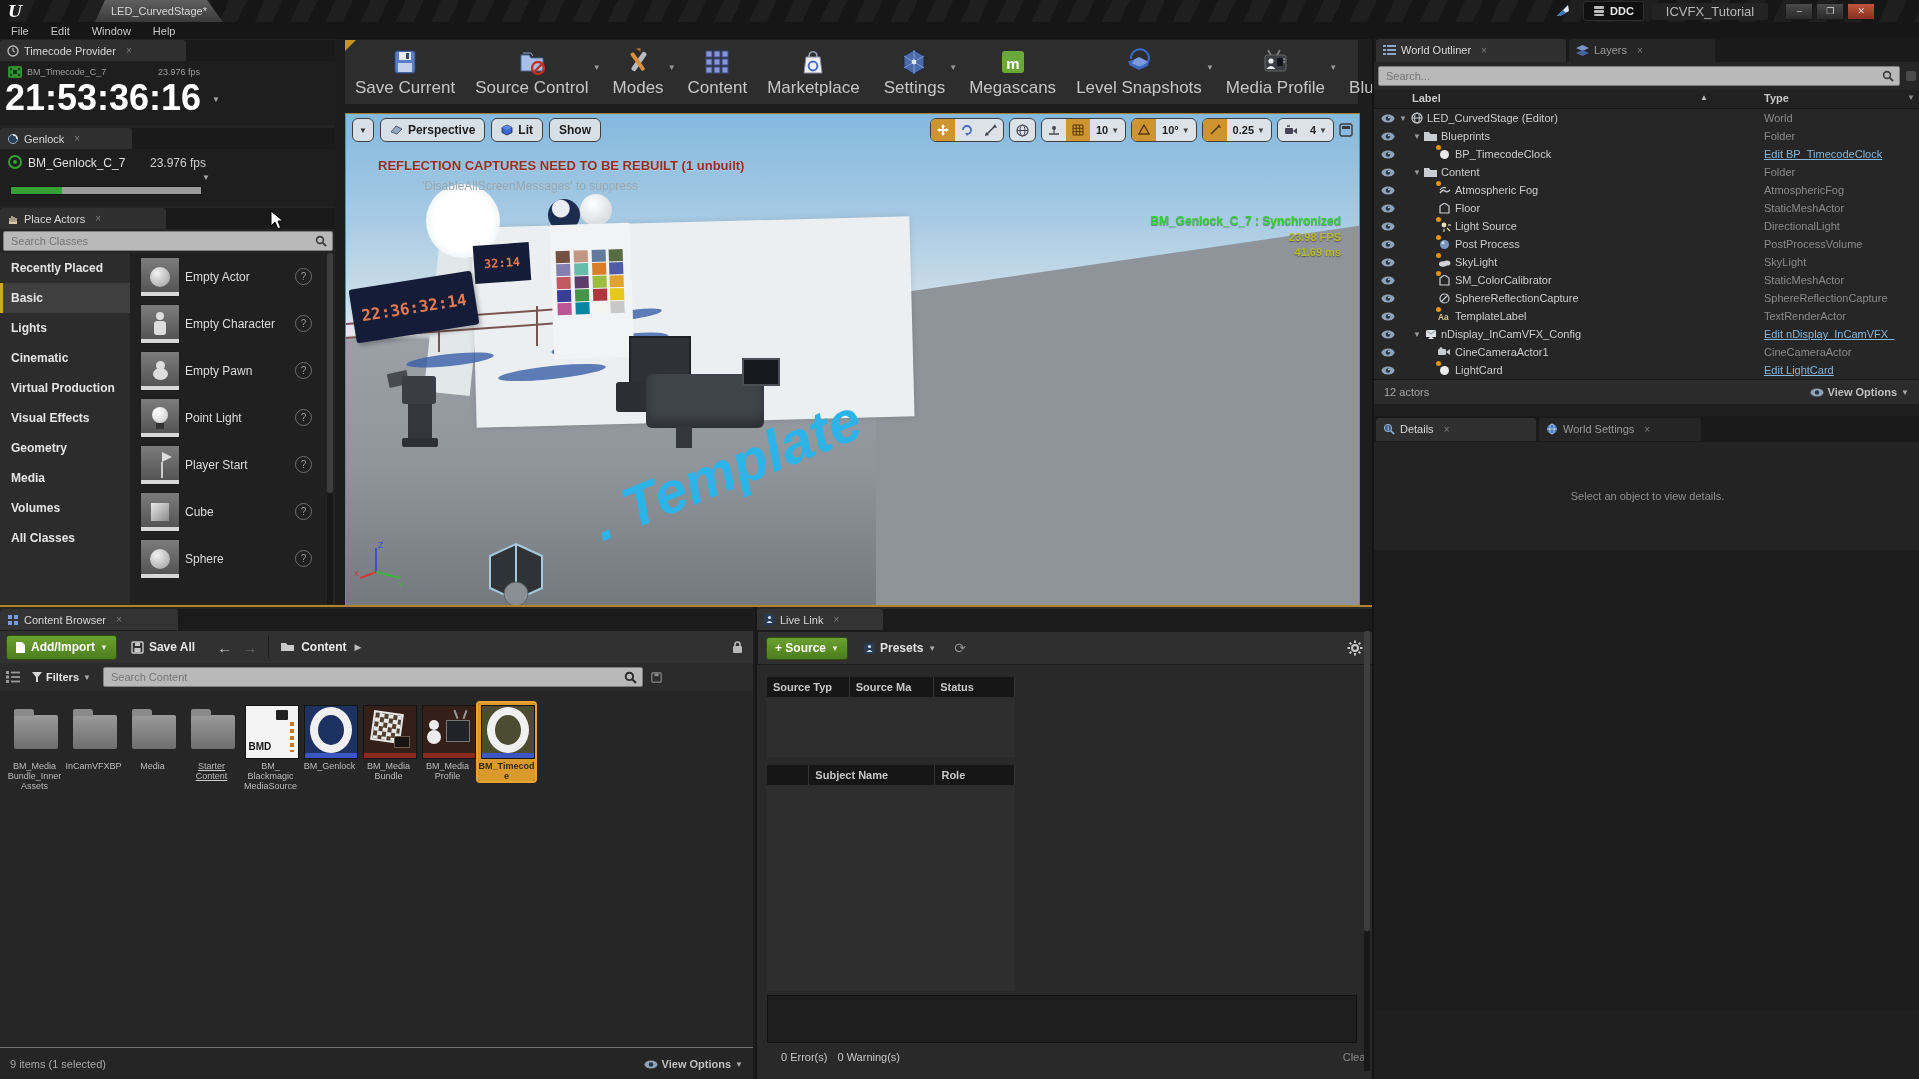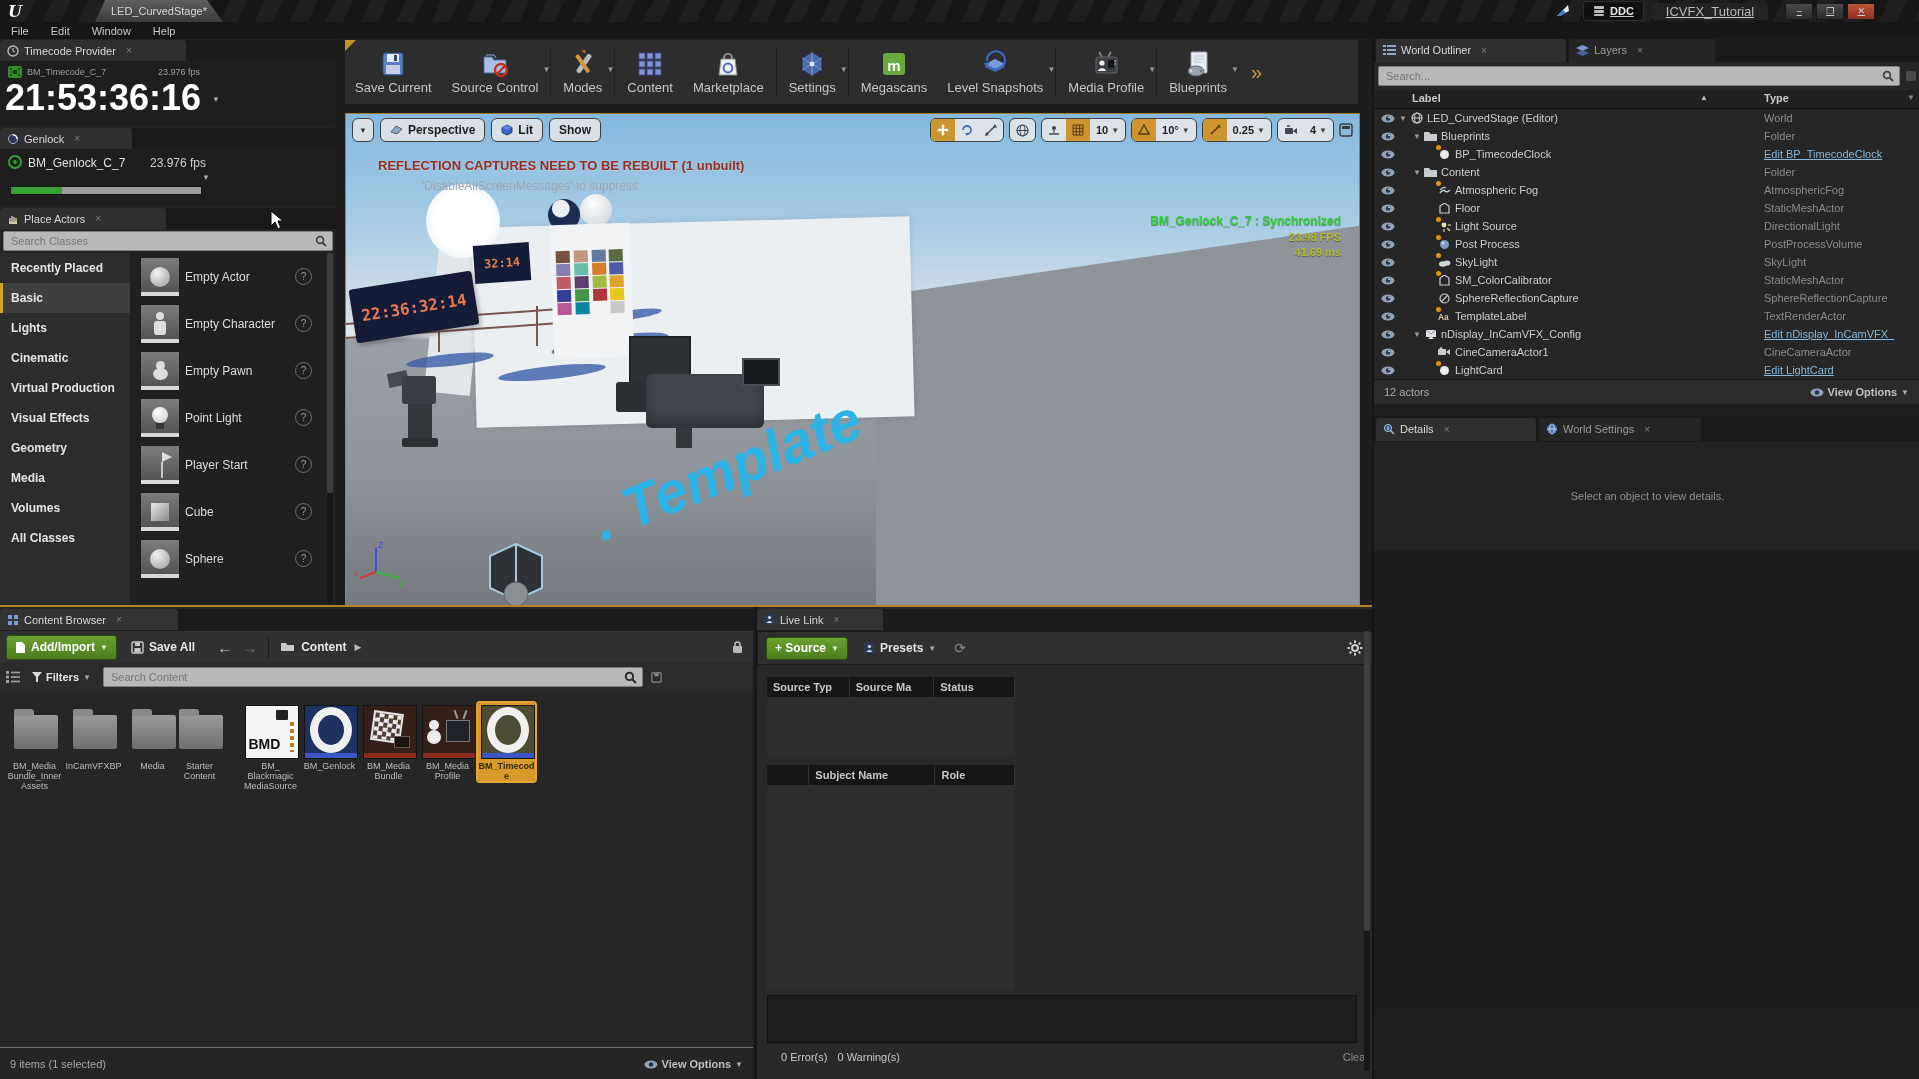--- a/index.html
+++ b/index.html
@@ -24,21 +24,21 @@
   .ptab.dim{background:#252525;color:#9a9a9a;}
   .tab-close{color:#7d7d7d;font-size:10px;margin-left:5px;}
   .searchbox{background:#b9b9b9;border:1px solid #7f7f7f;border-radius:2px;display:flex;align-items:center;padding:0 5px;}
   .searchbox input{flex:1;background:transparent;border:none;outline:none;font-size:11px;color:#4f4f4f;
     font-family:"Liberation Sans",sans-serif;}
   .caret{font-size:8px;color:#aaa;}
   
   #main-toolbar{left:345px;top:40px;width:1013px;height:64px;background:#2d2d2d;display:flex;align-items:center;}
   #tb-corner{left:345px;top:40px;width:0;height:0;border-left:11px solid #c8932b;border-bottom:11px solid transparent;}
   .tb-item{display:flex;flex-direction:column;align-items:center;gap:1px;padding:4px 10px;position:relative;}
-  .tb-item .lbl{font-size:13px;color:#c6c6c6;white-space:nowrap;}
+  .tb-item .lbl{font-size:17px;color:#c6c6c6;white-space:nowrap;}
   .tb-caret{position:absolute;right:-2px;top:20px;font-size:8px;color:#999;}
   .tb-sep{width:1px;height:48px;background:#1f1f1f;margin:0 2px;}
   #tb-overflow{font-size:20px;color:#c8a030;margin-left:14px;}
   
   .lp-bg{background:#242424;}
   #timecode-big{font-family:"Liberation Sans",sans-serif;font-weight:bold;font-size:36px;color:#ffffff;letter-spacing:0px;}
   .small-meta{font-size:9px;color:#9e9e9e;}
   #genlock-bar{width:190px;height:7px;background:#9b9b9b;border:1px solid #141414;}
   #genlock-fill{height:100%;background:#35a035;}
   .pa-cat{height:30px;display:flex;align-items:center;padding-left:11px;font-size:12px;font-weight:bold;color:#e4e4e4;}
@@ -105,21 +105,21 @@
 <body>
 
 <div id="root">
 
   <div class="abs flex" id="titlebar">
     <span style="font-family:'DejaVu Serif',serif;font-weight:bold;font-style:italic;font-size:16px;color:#fff;margin-left:8px;">U</span>
   </div>
   <div class="abs" id="app-tab">
     <span>LED_CurvedStage*</span>
   </div>
-  <div class="abs flex" style="left:1555px;top:1px;height:20px;text-decoration:underline;">
+  <div class="abs flex" style="left:1555px;top:1px;height:20px;">
     <span style="margin-right:12px;">
       <svg width="16" height="14" viewBox="0 0 16 14">
           <polygon points="2,12 13,1 14,7 5,12" fill="#d9e6f2"></polygon>
           <polygon points="2,12 8,6 11,9 5,12" fill="#3a78c2"></polygon>
         </svg>
       </span>
     <span class="flex" style="background:#101010;border:1px solid #2e2e2e;border-radius:3px;height:18px;padding:0 9px;gap:5px;">
       <svg width="12" height="12" viewBox="0 0 12 12">
           <rect x="1" y="1" width="10" height="3" rx="1" fill="#bbb"></rect>
           <rect x="1" y="5" width="10" height="3" rx="1" fill="#bbb"></rect>
@@ -740,30 +740,30 @@
             <div class="folder-shape"></div>
           </div>
           <div class="cb-label">InCamVFXBP</div>
         </div>
         <div class="cb-tile" style="left: 124px; top: 8px;">
           <div class="cb-icon">
             <div class="folder-shape"></div>
           </div>
           <div class="cb-label">Media</div>
         </div>
-        <div class="cb-tile" style="left: 171px; top: 8px;">
+        <div class="cb-tile" style="left: 183px; top: 8px; text-decoration: underline;">
           <div class="cb-icon">
             <div class="folder-shape"></div>
           </div>
           <div class="cb-label">Starter Content</div>
         </div>
         <div class="cb-tile" style="left: 242px; top: 8px;">
           <div class="cb-icon">
             <div class="cb-thumb" style="background:#f4f4f4;">
-              <div style="position:absolute;left:3px;bottom:6px;font-size:14px;font-weight:bold;color:#111;font-family:'Liberation Sans',sans-serif;text-align:center;">BMD</div>
+              <div style="position:absolute;left:3px;bottom:6px;font-size:10px;font-weight:bold;color:#111;font-family:'Liberation Sans',sans-serif;text-align:center;">BMD</div>
               <div style="position:absolute;right:10px;top:4px;width:12px;height:10px;background:#222;border-radius:1px;"></div>
               <div style="position:absolute;right:4px;top:16px;width:4px;height:30px;background:repeating-linear-gradient(#c87820 0 4px,#fff 4px 7px);"></div>
             </div>
           </div>
           <div class="cb-label">BM_ Blackmagic MediaSource</div>
         </div>
         <div class="cb-tile" style="left: 301px; top: 8px;">
           <div class="cb-icon">
             <div class="cb-thumb" style="background:#1d3261;">
               <div class="ringy"></div>

